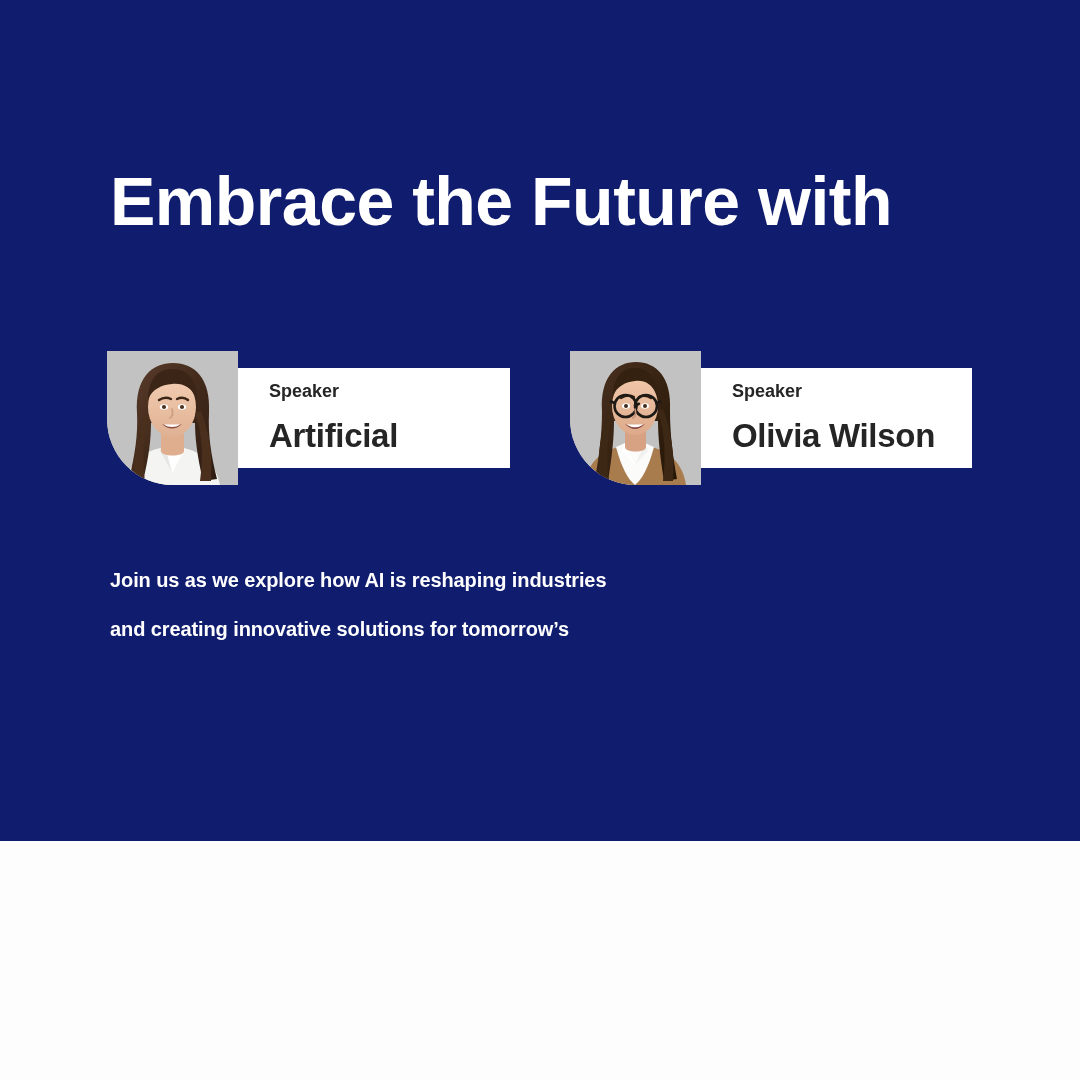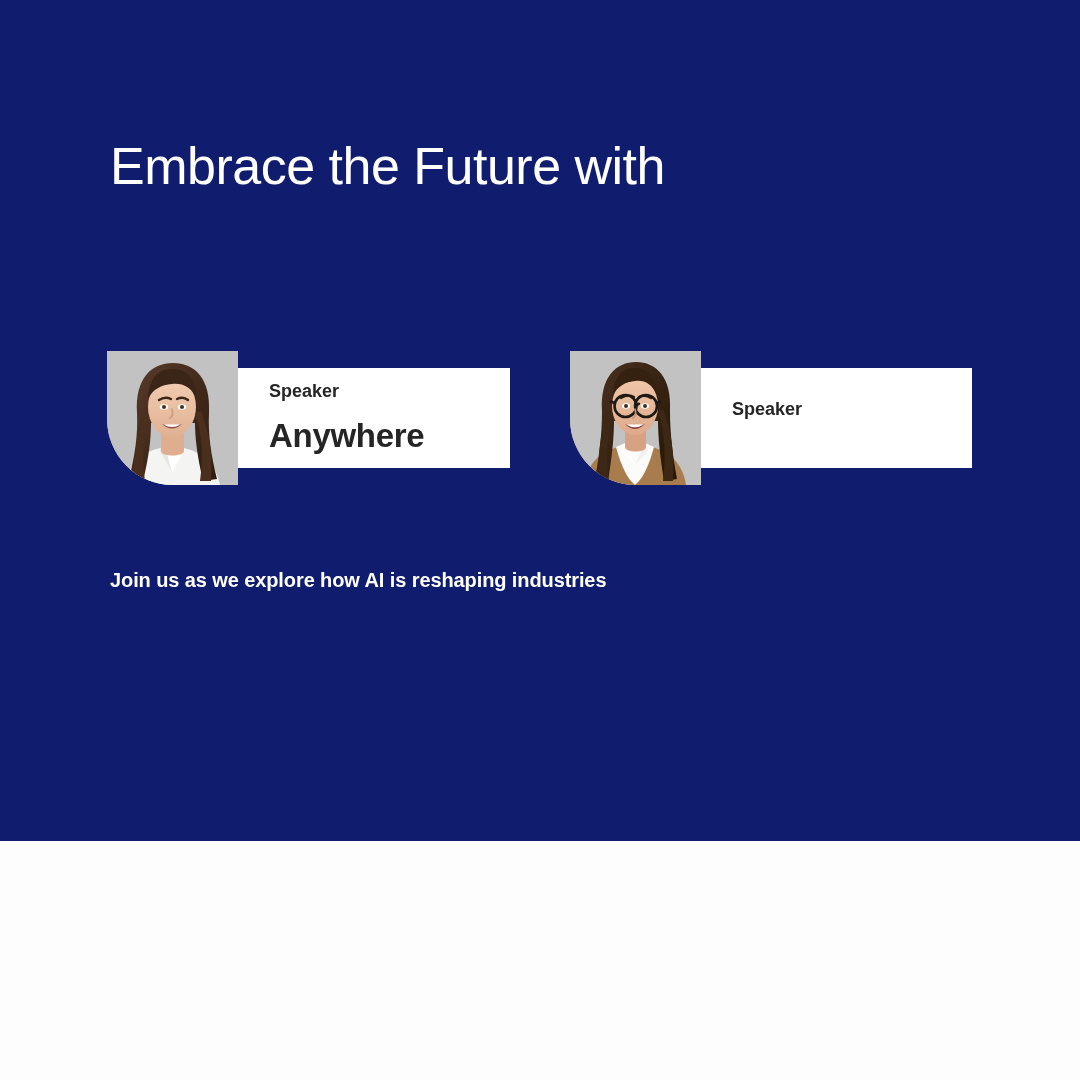--- a/index.html
+++ b/index.html
@@ -27,25 +27,25 @@
     top: 0;
     width: 1080px;
     height: 841px;
     background: #101C6E;
   }
 
   
   .headline {
     position: absolute;
     left: 110px;
-    top: 98px;
+    top: 112px;
     width: 900px;
     color: #ffffff;
-    font-size: 52px;
-    font-weight: 400;
+    font-size: 68px;
+    font-weight: 700;
     line-height: 1.28;
     letter-spacing: -0.5px;
   }
   .headline .hl-line {
     display: block;
     white-space: nowrap;
   }
 
   
   .speakers {
@@ -184,21 +184,21 @@
 
             <path d="M55 73 q10 9 20 0 q-10 4 -20 0 Z" fill="#8e4a43"></path>
             <path d="M56.5 73.5 q8.5 5 17 0 Z" fill="#ffffff"></path>
 
             <path d="M88 62 C96 84 96 108 93 130 L104 130 C106 104 102 80 94 60 Z" fill="#4a2f1d"></path>
             <path d="M42 64 C36 86 35 110 38 130 L28 130 C26 106 30 82 38 62 Z" fill="#4a2f1d"></path>
           </svg>
         </div>
         <div class="speaker-info">
           <div class="speaker-role">Speaker</div>
-          <div class="speaker-name">Anywhere</div>
+          <div class="speaker-name">Artificial</div>
         </div>
       </div>
 
       <div class="speaker-card card-2">
         <div class="speaker-photo">
           <svg viewBox="0 0 131 134" preserveAspectRatio="xMidYMid slice" aria-hidden="true">
             <defs>
               <linearGradient id="hair2" x1="0" y1="0" x2="1" y2="1">
                 <stop offset="0%" stop-color="#4a3021"></stop>
                 <stop offset="60%" stop-color="#33200f"></stop>
@@ -245,27 +245,29 @@
 
             <path d="M55 73 q10 10 20 0 q-10 5 -20 0 Z" fill="#8b4640"></path>
             <path d="M56.5 73.5 q8.5 5.5 17 0 Z" fill="#ffffff"></path>
 
             <path d="M88 60 C95 82 96 106 93 130 L103 130 C105 104 101 78 93 58 Z" fill="#3d2715"></path>
             <path d="M43 62 C37 84 36 108 39 130 L29 130 C27 104 31 80 38 60 Z" fill="#3d2715"></path>
           </svg>
         </div>
         <div class="speaker-info">
           <div class="speaker-role">Speaker</div>
+          <div class="speaker-name">Olivia Wilson</div>
         </div>
       </div>
 
     </div>
 
     <div class="body-copy">
       <span class="bc-line">Join us as we explore how AI is reshaping industries</span>
+      <span class="bc-line">and creating innovative solutions for tomorrow’s</span>
     </div>
 
   </div>
 
   <div class="footer">
 
     
 
     
 

